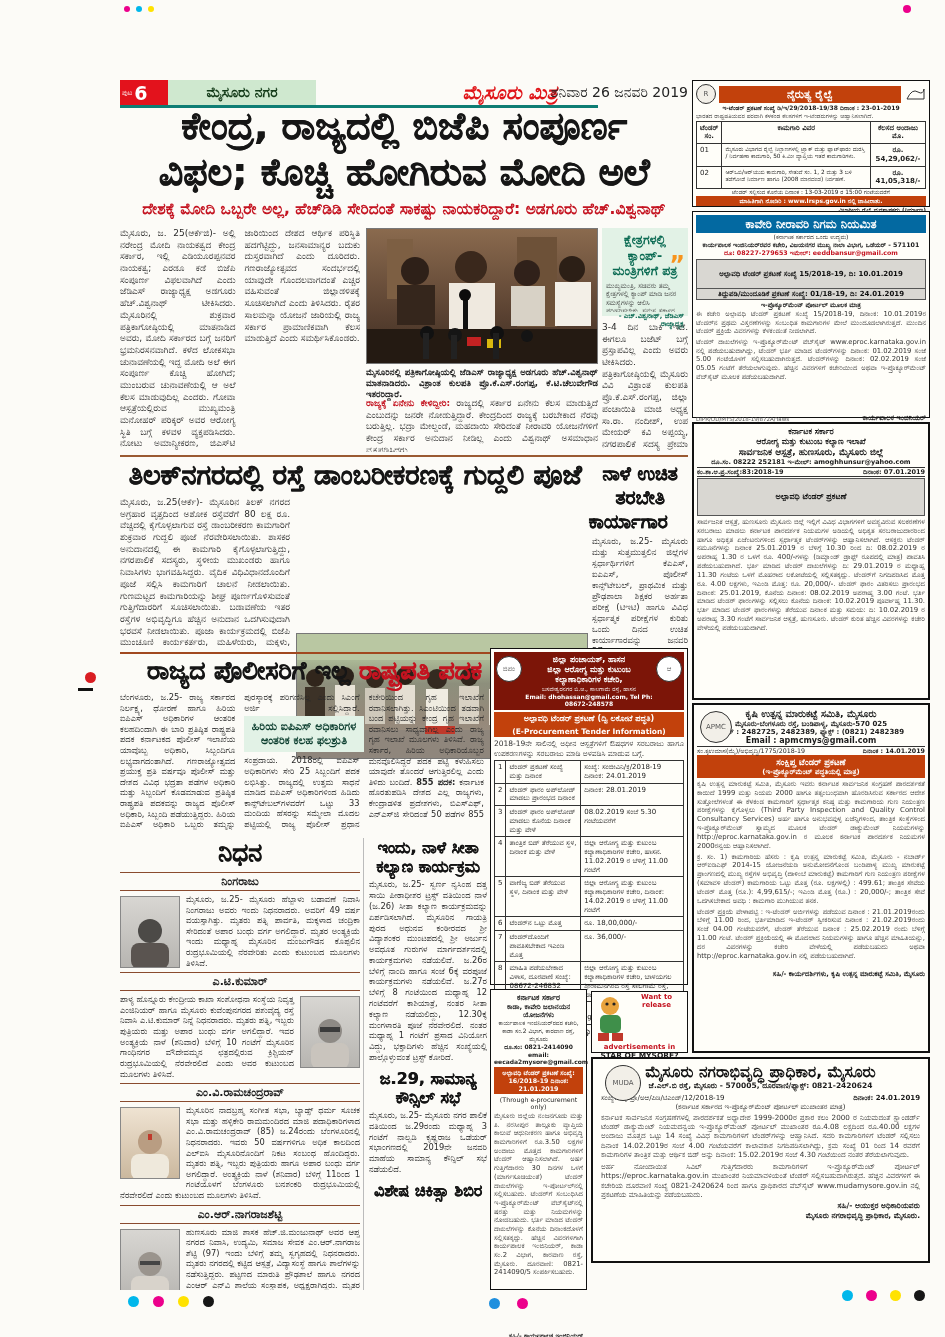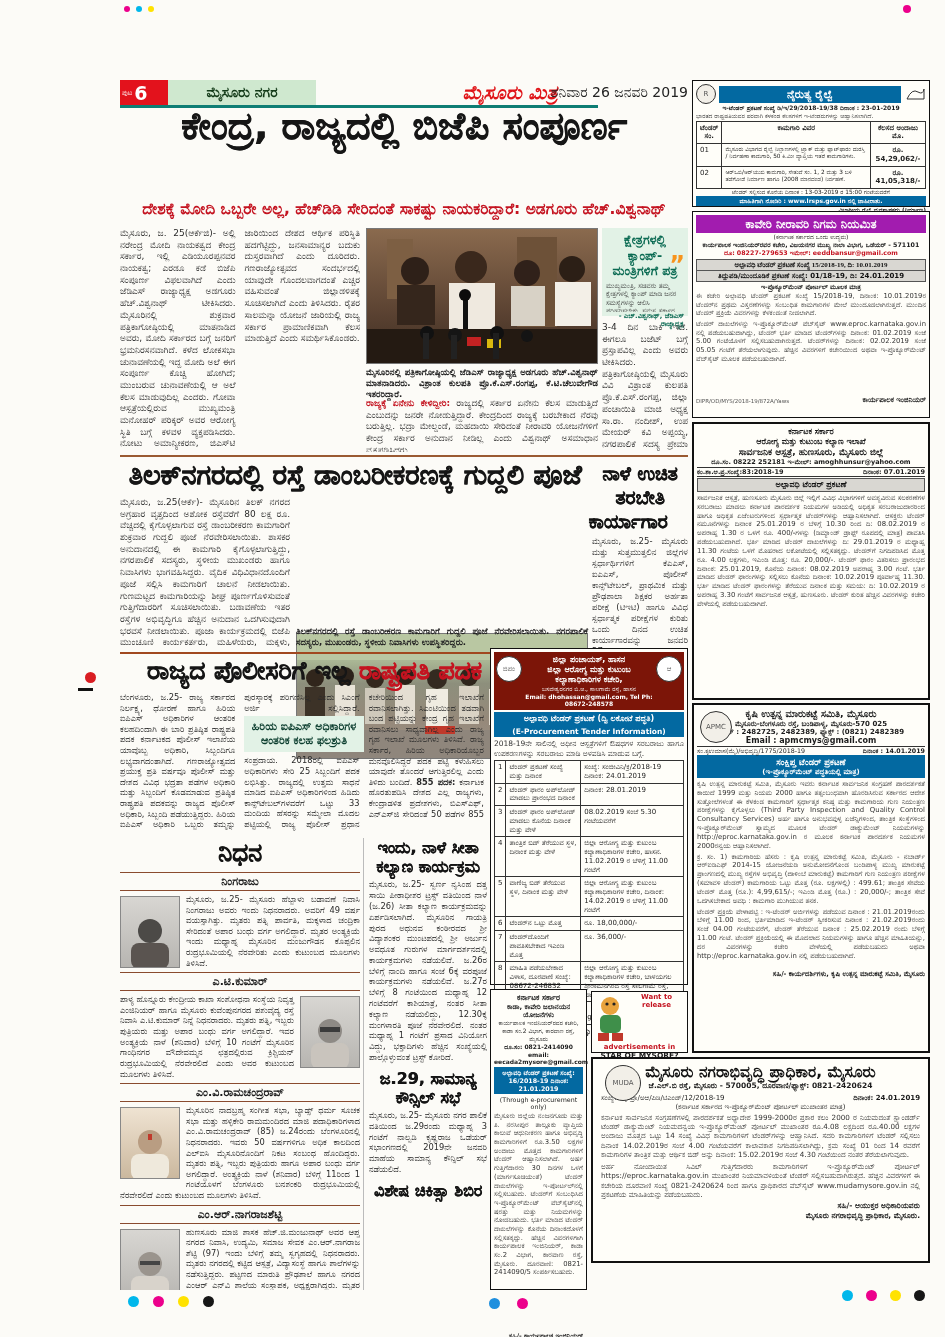--- a/index.html
+++ b/index.html
@@ -9,22 +9,22 @@
   .jt{text-align:justify;text-justify:inter-word;}
   .bt{font-size:9px;line-height:1.3;color:#2a2a2a;overflow:hidden;}
   .tiny{font-size:7.5px;line-height:1.28;color:#333;overflow:hidden;}
   .ctr{text-align:center;}
   .red{color:#c41320;}
   .b{font-weight:bold;}
   .cols2{column-count:2;column-gap:9px;column-fill:auto;}
   .cols3{column-count:3;column-gap:9px;column-fill:auto;}
   .headline{font-weight:800;color:#161616;text-shadow:0.6px 0 #161616;}
   .ad{border:1.6px solid #111;background:#fffef9;box-sizing:border-box;}
-  .adbar-black{background:#0369a1;color:#fff;text-align:center;font-weight:bold;}
-  .adbar-maroon{background:#a21caf;color:#fff;text-align:center;font-weight:bold;}
+  .adbar-black{background:#c2410c;color:#fff;text-align:center;font-weight:bold;}
+  .adbar-maroon{background:#0369a1;color:#fff;text-align:center;font-weight:bold;}
   .graybar{background:#d9d7d2;border:1px solid #555;text-align:center;font-weight:bold;color:#111;}
   .rule{background:#9a5a32;}
   .dot{border-radius:50%;}
   .seal{border:1.4px solid #333;border-radius:50%;background:#f2efe8;display:flex;align-items:center;justify-content:center;font-size:7px;color:#555;}
   table.adtb{border-collapse:collapse;width:100%;}
   table.adtb td,table.adtb th{border:1px solid #333;padding:2px 3px;font-size:7px;line-height:1.25;color:#222;vertical-align:top;}
   .photo{overflow:hidden;position:relative;border:1px solid #777;box-sizing:border-box;}
   .obit-name{border-top:1.2px solid #8a4b2f;border-bottom:1.2px solid #8a4b2f;font-size:11px;font-weight:bold;text-align:center;padding:2px 0;margin:4px 0 3px;}
   .obit-photo{float:left;width:58px;height:70px;margin:2px 6px 2px 0;background:linear-gradient(#d8d6d2,#b7b5b1);border:1px solid #888;position:relative;overflow:hidden;}
   .obit-photo.right{float:right;margin:2px 0 2px 6px;}
@@ -52,20 +52,21 @@
     </div>
     <div class="abs" style="left:48px;top:0;width:148px;height:25px;background:#cfe8cf;display:flex;align-items:center;justify-content:center;">
       <span style="font-size:14px;font-weight:bold;color:#133a18;">ಮೈಸೂರು ನಗರ</span>
     </div>
     <div class="abs" style="left:0;top:25px;width:478px;height:3px;background:#0e7d74;"></div>
     <div class="abs" style="left:280px;top:1px;width:220px;text-align:center;font-size:19px;font-weight:800;color:#e01519;font-style:italic;">ಮೈಸೂರು ಮಿತ್ರ</div>
     <div class="abs" style="left:400px;top:4px;width:168px;text-align:right;font-size:14px;color:#222;">ಶನಿವಾರ 26 ಜನವರಿ 2019</div>
   </div>
 
   <div class="abs headline ctr" style="left:120px;top:106px;width:568px;font-size:38px;line-height:1.1;">ಕೇಂದ್ರ, ರಾಜ್ಯದಲ್ಲಿ ಬಿಜೆಪಿ ಸಂಪೂರ್ಣ</div>
+  <div class="abs headline ctr" style="left:120px;top:152px;width:568px;font-size:38px;line-height:1.1;">ವಿಫಲ; ಕೊಚ್ಚಿ ಹೋಗಿರುವ ಮೋದಿ ಅಲೆ</div>
   <div class="abs ctr b red" style="left:120px;top:200px;width:568px;font-size:15.5px;">ದೇಶಕ್ಕೆ ಮೋದಿ ಒಬ್ಬರೇ ಅಲ್ಲ, ಹೆಚ್‌ಡಿಡಿ ಸೇರಿದಂತೆ ಸಾಕಷ್ಟು ನಾಯಕರಿದ್ದಾರೆ: ಅಡಗೂರು ಹೆಚ್.ವಿಶ್ವನಾಥ್</div>
 
   <div class="abs bt jt cols2" style="left:120px;top:228px;width:240px;height:224px;">ಮೈಸೂರು, ಜ. 25(ಆರ್ಕೆಜಿ)- ಅಲ್ಲಿ ನರೇಂದ್ರ ಮೋದಿ ನಾಯಕತ್ವದ ಕೇಂದ್ರ ಸರ್ಕಾರ, ಇಲ್ಲಿ ಎಡಿಯೂರಪ್ಪನವರ ನಾಯಕತ್ವ; ಎರಡೂ ಕಡೆ ಬಿಜೆಪಿ ಸಂಪೂರ್ಣ ವಿಫಲವಾಗಿದೆ ಎಂದು ಜೆಡಿಎಸ್ ರಾಜ್ಯಾಧ್ಯಕ್ಷ ಅಡಗೂರು ಹೆಚ್.ವಿಶ್ವನಾಥ್ ಟೀಕಿಸಿದರು. ಮೈಸೂರಿನಲ್ಲಿ ಶುಕ್ರವಾರ ಪತ್ರಿಕಾಗೋಷ್ಠಿಯಲ್ಲಿ ಮಾತನಾಡಿದ ಅವರು, ಮೋದಿ ಸರ್ಕಾರದ ಬಗ್ಗೆ ಜನರಿಗೆ ಭ್ರಮನಿರಸನವಾಗಿದೆ. ಕಳೆದ ಲೋಕಸಭಾ ಚುನಾವಣೆಯಲ್ಲಿ ಇದ್ದ ಮೋದಿ ಅಲೆ ಈಗ ಸಂಪೂರ್ಣ ಕೊಚ್ಚಿ ಹೋಗಿದೆ; ಮುಂಬರುವ ಚುನಾವಣೆಯಲ್ಲಿ ಆ ಅಲೆ ಕೆಲಸ ಮಾಡುವುದಿಲ್ಲ ಎಂದರು. ಗೋವಾ ಆಸ್ಪತ್ರೆಯಲ್ಲಿರುವ ಮುಖ್ಯಮಂತ್ರಿ ಮನೋಹರ್ ಪರಿಕ್ಕರ್ ಅವರ ಆರೋಗ್ಯ ಸ್ಥಿತಿ ಬಗ್ಗೆ ಕಳವಳ ವ್ಯಕ್ತಪಡಿಸಿದರು. ನೋಟು ಅಮಾನ್ಯೀಕರಣ, ಜಿಎಸ್‌ಟಿ ಜಾರಿಯಿಂದ ದೇಶದ ಆರ್ಥಿಕ ಪರಿಸ್ಥಿತಿ ಹದಗೆಟ್ಟಿದ್ದು, ಜನಸಾಮಾನ್ಯರ ಬದುಕು ದುಸ್ತರವಾಗಿದೆ ಎಂದು ದೂರಿದರು. ಗಣರಾಜ್ಯೋತ್ಸವದ ಸಂದರ್ಭದಲ್ಲಿ ಯಾವುದೇ ಗೊಂದಲವಾಗದಂತೆ ಎಚ್ಚರ ವಹಿಸುವಂತೆ ಜಿಲ್ಲಾಡಳಿತಕ್ಕೆ ಸೂಚಿಸಲಾಗಿದೆ ಎಂದು ತಿಳಿಸಿದರು. ರೈತರ ಸಾಲಮನ್ನಾ ಯೋಜನೆ ಜಾರಿಯಲ್ಲಿ ರಾಜ್ಯ ಸರ್ಕಾರ ಪ್ರಾಮಾಣಿಕವಾಗಿ ಕೆಲಸ ಮಾಡುತ್ತಿದೆ ಎಂದು ಸಮರ್ಥಿಸಿಕೊಂಡರು.</div>
 
   <div class="abs photo" style="left:366px;top:228px;width:232px;height:136px;background:linear-gradient(#8a6a4e,#5d4433 60%,#3c2c21);">
     <svg width="232" height="136">
       <rect x="150" y="8" width="40" height="90" fill="#6d5138"></rect>
       <rect x="20" y="10" width="26" height="60" fill="#7d5f43"></rect>
       <circle cx="48" cy="42" r="14" fill="#2e2018"></circle>
         <rect x="30" y="56" width="38" height="40" fill="#35261c"></rect>
@@ -129,21 +130,20 @@
       <circle cx="202" cy="46" r="9" fill="#31261c"></circle>
         <rect x="192" y="55" width="20" height="36" fill="#e7e1d5"></rect>
       <circle cx="236" cy="42" r="10" fill="#3a2d21"></circle>
         <rect x="224" y="52" width="24" height="42" fill="#e8842a"></rect>
       <circle cx="272" cy="45" r="9" fill="#2c221a"></circle>
         <rect x="262" y="54" width="20" height="38" fill="#d7d0c2"></rect>
       <rect x="0" y="96" width="292" height="30" fill="#8f867c"></rect>
       <rect x="128" y="92" width="30" height="8" fill="#c0392b"></rect>
     </svg>
   </div>
-  <div class="abs b jt" style="left:296px;top:626px;width:292px;height:24px;font-size:8.5px;line-height:1.3;color:#222;">ತಿಲಕ್‌ನಗರದಲ್ಲಿ ರಸ್ತೆ ಡಾಂಬರೀಕರಣ ಕಾಮಗಾರಿಗೆ ಗುದ್ದಲಿ ಪೂಜೆ ನೆರವೇರಿಸಲಾಯಿತು. ನಗರಪಾಲಿಕೆ ಸದಸ್ಯರು, ಮುಖಂಡರು, ಸ್ಥಳೀಯ ನಿವಾಸಿಗಳು ಉಪಸ್ಥಿತರಿದ್ದರು.</div>
 
   <div class="abs midhead" style="left:592px;top:462px;width:96px;font-size:19px;">ನಾಳೆ ಉಚಿತ</div>
   <div class="abs midhead" style="left:592px;top:486px;width:96px;font-size:19px;">ತರಬೇತಿ</div>
   <div class="abs midhead" style="left:580px;top:510px;width:96px;font-size:19px;">ಕಾರ್ಯಾಗಾರ</div>
   <div class="abs bt jt" style="left:592px;top:536px;width:96px;height:114px;font-size:8.5px;">ಮೈಸೂರು, ಜ.25- ಮೈಸೂರು ಮತ್ತು ಸುತ್ತಮುತ್ತಲಿನ ಜಿಲ್ಲೆಗಳ ಸ್ಪರ್ಧಾರ್ಥಿಗಳಿಗೆ ಕೆಎಎಸ್, ಐಎಎಸ್, ಪೊಲೀಸ್ ಕಾನ್ಸ್‌ಟೇಬಲ್, ಪ್ರಾಥಮಿಕ ಮತ್ತು ಪ್ರೌಢಶಾಲಾ ಶಿಕ್ಷಕರ ಅರ್ಹತಾ ಪರೀಕ್ಷೆ (ಟಿಇಟಿ) ಹಾಗೂ ವಿವಿಧ ಸ್ಪರ್ಧಾತ್ಮಕ ಪರೀಕ್ಷೆಗಳ ಕುರಿತು ಒಂದು ದಿನದ ಉಚಿತ ಕಾರ್ಯಾಗಾರವನ್ನು ಜನವರಿ 27ರಂದು ಜಿ.ಕೆ. ಮೈದಾನದಲ್ಲಿ ಏರ್ಪಡಿಸಲಾಗಿದೆ. ಮೈಸೂರು ಮೆಡಿಕಲ್ ಕಾಲೇಜಿನ ಅಸೋಸಿಯೇಷನ್ ಸಭಾ ಭವನದಲ್ಲಿ ಹಮ್ಮಿಕೊಳ್ಳಲಾಗಿದೆ. ಹೆಚ್ಚಿನ ಮಾಹಿತಿಗೆ ದೂ. 080-23507859 ಅಥವಾ ಮೊ. 984541956 ಸಂಪರ್ಕಿಸಬಹುದು.</div>
 
   <div class="abs rule" style="left:120px;top:652px;width:468px;height:2px;background:#a1481f;"></div>
 
   <div class="abs headline ctr" style="left:120px;top:657px;width:440px;font-size:25px;line-height:1.1;">
     <span>ರಾಜ್ಯದ ಪೊಲೀಸರಿಗೆ ಇಲ್ಲ </span><span class="red" style="text-shadow:0.6px 0 #c41320;">ರಾಷ್ಟ್ರಪತಿ ಪದಕ ಭಾಗ್ಯ</span>
@@ -363,41 +363,41 @@
       <span style="font-size:5.5px;color:#555;">PUB/335/AAAA/PRB/SWR/2018-19</span>
       <span style="text-align:right;font-size:6px;"><span class="b">ವಿಭಾಗೀಯ ರೈಲ್ವೆ ವ್ಯವಸ್ಥಾಪಕರು (ನಿರ್ಮಾಣ)</span><br><span>ನೈರುತ್ಯ ರೈಲ್ವೆ, ಮೈಸೂರು</span></span>
     </div>
   </div>
 
   <div class="abs ad" style="left:692px;top:211px;width:238px;height:207px;padding:3px;">
     <div class="adbar-maroon" style="font-size:11.5px;padding:2px 0;">ಕಾವೇರಿ ನೀರಾವರಿ ನಿಗಮ ನಿಯಮಿತ</div>
     <div class="ctr" style="font-size:6px;">(ಕರ್ನಾಟಕ ಸರ್ಕಾರದ ಒಂದು ಉದ್ಯಮ)</div>
     <div class="ctr b" style="font-size:6.3px;">ಕಾರ್ಯಪಾಲಕ ಇಂಜಿನಿಯರ್‌ರವರ ಕಚೇರಿ, ವಿಜಯನಗರ ಮುಖ್ಯ ನಾಲಾ ವಿಭಾಗ, ಒಡೆಯರ್ - 571101</div>
     <div class="ctr" style="font-size:6.3px;"><span class="red b">ದೂ: 08227-279653   ಇಮೇಲ್: eeddbansur@gmail.com</span></div>
-    <div class="graybar" style="font-size:7px;padding:1px 0;margin-top:2px;font-family:Liberation Serif, serif;">ಅಲ್ಪಾವಧಿ ಟೆಂಡರ್ ಪ್ರಕಟಣೆ ಸಂಖ್ಯೆ 15/2018-19, ದಿ: 10.01.2019</div>
+    <div class="graybar" style="font-size:7px;padding:10px 0;margin-top:2px;">ಅಲ್ಪಾವಧಿ ಟೆಂಡರ್ ಪ್ರಕಟಣೆ ಸಂಖ್ಯೆ 15/2018-19, ದಿ: 10.01.2019</div>
     <div class="graybar" style="font-size:7px;padding:1px 0;border-top:none;">ತಿದ್ದುಪಡಿ/ಮುಂದೂಡಿಕೆ ಪ್ರಕಟಣೆ ಸಂಖ್ಯೆ: 01/18-19, ದಿ: 24.01.2019</div>
     <div class="ctr b" style="font-size:6.3px;margin:1px 0;">ಇ-ಪ್ರೊಕ್ಯೂರ್‌ಮೆಂಟ್ ಪೋರ್ಟಲ್ ಮೂಲಕ ಮಾತ್ರ</div>
     <div class="tiny jt" style="font-size:6.8px;">ಈ ಕಚೇರಿ ಅಲ್ಪಾವಧಿ ಟೆಂಡರ್ ಪ್ರಕಟಣೆ ಸಂಖ್ಯೆ 15/2018-19, ದಿನಾಂಕ: 10.01.2019ರ ಟೆಂಡರ್‌ನ ಪ್ರಥಮ ವಿಸ್ತರಣೆಗಳನ್ನು ಸಂಬಂಧಿತ ಕಾಮಗಾರಿಗಳ ಮೇಲೆ ಮುಂದೂಡಲಾಗಿರುತ್ತದೆ. ಮುಂದಿನ ಟೆಂಡರ್ ಪ್ರಕ್ರಿಯೆ ವಿವರಗಳನ್ನು ಕೆಳಕಂಡಂತೆ ನೀಡಲಾಗಿದೆ.</div>
     <div class="tiny jt" style="font-size:6.8px;margin-top:2px;height:74px;">ಟೆಂಡರ್ ದಾಖಲೆಗಳನ್ನು ಇ-ಪ್ರೊಕ್ಯೂರ್‌ಮೆಂಟ್ ವೆಬ್‌ಸೈಟ್ www.eproc.karnataka.gov.in ನಲ್ಲಿ ಪಡೆಯಬಹುದಾಗಿದ್ದು, ಟೆಂಡರ್ ಭರ್ತಿ ಮಾಡಿದ ಟೆಂಡರ್‌ಗಳನ್ನು ದಿನಾಂಕ: 01.02.2019 ಸಂಜೆ 5.00 ಗಂಟೆಯೊಳಗೆ ಸಲ್ಲಿಸಬಹುದಾಗಿರುತ್ತದೆ. ಟೆಂಡರ್‌ಗಳನ್ನು ದಿನಾಂಕ: 02.02.2019 ಸಂಜೆ 05.05 ಗಂಟೆಗೆ ತೆರೆಯಲಾಗುವುದು. ಹೆಚ್ಚಿನ ವಿವರಗಳಿಗೆ ಕಚೇರಿಯಿಂದ ಅಥವಾ ಇ-ಪ್ರೊಕ್ಯೂರ್‌ಮೆಂಟ್ ವೆಬ್‌ಸೈಟ್ ಮೂಲಕ ಪಡೆಯಬಹುದಾಗಿದೆ.</div>
     <div style="display:flex;justify-content:space-between;align-items:flex-end;margin-top:2px;">
       <span style="font-size:5.5px;color:#555;">DIPR/OD/MYS/2018-19/872A/Yaws</span>
       <span class="b" style="font-size:7px;">ಕಾರ್ಯಪಾಲಕ ಇಂಜಿನಿಯರ್</span>
     </div>
   </div>
 
   <div class="abs ad" style="left:692px;top:422px;width:238px;height:278px;padding:3px;border-width:2px;">
     <div class="ctr b" style="font-size:8px;">ಕರ್ನಾಟಕ ಸರ್ಕಾರ</div>
     <div class="ctr b" style="font-size:8px;">ಆರೋಗ್ಯ ಮತ್ತು ಕುಟುಂಬ ಕಲ್ಯಾಣ ಇಲಾಖೆ</div>
     <div class="ctr b" style="font-size:9px;">ಸಾರ್ವಜನಿಕ ಆಸ್ಪತ್ರೆ, ಹುಣಸೂರು, ಮೈಸೂರು ಜಿಲ್ಲೆ</div>
     <div class="ctr b" style="font-size:6.5px;">ದೂ.ಸಂ. 08222 252181  ಇ-ಮೇಲ್: amoghhunsur@yahoo.com</div>
     <div style="display:flex;justify-content:space-between;border-top:1px solid #333;border-bottom:1px solid #333;margin:1px 0;">
       <span style="font-size:6.5px;font-weight:bold;">ಕಂ.ಶಾ.ಆ.ಪ್ರ.ಸಂಖ್ಯೆ:83:2018-19</span>
       <span style="font-size:6.5px;font-weight:bold;">ದಿನಾಂಕ: 07.01.2019</span>
     </div>
-    <div class="graybar" style="font-size:8px;padding:1px 0;">ಅಲ್ಪಾವಧಿ ಟೆಂಡರ್ ಪ್ರಕಟಣೆ</div>
+    <div class="graybar" style="font-size:8px;padding:13px 0;">ಅಲ್ಪಾವಧಿ ಟೆಂಡರ್ ಪ್ರಕಟಣೆ</div>
     <div class="tiny jt" style="font-size:6.9px;margin-top:2px;height:216px;">ಸಾರ್ವಜನಿಕ ಆಸ್ಪತ್ರೆ, ಹುಣಸೂರು ಮೈಸೂರು ಜಿಲ್ಲೆ ಇಲ್ಲಿಗೆ ವಿವಿಧ ವಿಭಾಗಗಳಿಗೆ ಅವಶ್ಯವಿರುವ ಸಲಕರಣೆಗಳ ಸರಬರಾಜು ಮಾಡಲು ಕರ್ನಾಟಕ ಪಾರದರ್ಶಕ ನಿಯಮಗಳ ಅಡಿಯಲ್ಲಿ ಅಧಿಕೃತ ಸರಬರಾಜುದಾರರಿಂದ ಹಾಗೂ ಅಧಿಕೃತ ಏಜೆಂಟರುಗಳಿಂದ ಸ್ಪರ್ಧಾತ್ಮಕ ಟೆಂಡರ್‌ಗಳನ್ನು ಆಹ್ವಾನಿಸಲಾಗಿದೆ. ಆಸಕ್ತರು ಟೆಂಡರ್ ನಮೂನೆಗಳನ್ನು ದಿನಾಂಕ 25.01.2019 ರ ಬೆಳಿಗ್ಗೆ 10.30 ರಿಂದ ದಿ: 08.02.2019 ರ ಅಪರಾಹ್ನ 1.30 ರ ಒಳಗೆ ರೂ. 400/-ಗಳನ್ನು (ಡಿಮ್ಯಾಂಡ್ ಡ್ರಾಫ್ಟ್ ರೂಪದಲ್ಲಿ ಮಾತ್ರ) ಪಾವತಿಸಿ ಪಡೆಯಬಹುದಾಗಿದೆ. ಭರ್ತಿ ಮಾಡಿದ ಟೆಂಡರ್ ದಾಖಲೆಗಳನ್ನು ದಿ: 29.01.2019 ರ ಮಧ್ಯಾಹ್ನ 11.30 ಗಂಟೆಯ ಒಳಗೆ ಮೊಹರಾದ ಲಕೋಟೆಯಲ್ಲಿ ಸಲ್ಲಿಸತಕ್ಕದ್ದು. ಟೆಂಡರ್‌ಗೆ ನಿಗದಿಪಡಿಸಿದ ಮೊತ್ತ ರೂ. 4.00 ಲಕ್ಷಗಳು, ಇಎಂಡಿ ಮೊತ್ತ: ರೂ. 20,000/-. ಟೆಂಡರ್ ಫಾರಂ ವಿತರಿಸಲು ಪ್ರಾರಂಭದ ದಿನಾಂಕ: 25.01.2019, ಕೊನೆಯ ದಿನಾಂಕ: 08.02.2019 ಅಪರಾಹ್ನ 3.00 ಗಂಟೆ. ಭರ್ತಿ ಮಾಡಿದ ಟೆಂಡರ್ ಫಾರಂಗಳನ್ನು ಸಲ್ಲಿಸಲು ಕೊನೆಯ ದಿನಾಂಕ: 10.02.2019 ಪೂರ್ವಾಹ್ನ 11.30. ಭರ್ತಿ ಮಾಡಿದ ಟೆಂಡರ್ ಫಾರಂಗಳನ್ನು ತೆರೆಯುವ ದಿನಾಂಕ ಮತ್ತು ಸಮಯ: ದಿ: 10.02.2019 ರ ಅಪರಾಹ್ನ 3.30 ಗಂಟೆಗೆ ಸಾರ್ವಜನಿಕ ಆಸ್ಪತ್ರೆ, ಹುಣಸೂರು. ಟೆಂಡರ್ ಕುರಿತ ಹೆಚ್ಚಿನ ವಿವರಗಳನ್ನು ಕಚೇರಿ ವೇಳೆಯಲ್ಲಿ ಪಡೆಯಬಹುದಾಗಿದೆ.</div>
     <div class="b" style="font-size:6.8px;text-align:right;">ಸಹಿ/- ಆಡಳಿತ ವೈದ್ಯಾಧಿಕಾರಿ, ದಿ: ಶ್ರೀ ಡಿ. ದೇವರಾಜ ಅರಸು ಸಾರ್ವಜನಿಕ ಆಸ್ಪತ್ರೆ, ಹುಣಸೂರು-571105, ಮೈಸೂರು ಜಿಲ್ಲೆ</div>
     <div style="font-size:5.5px;color:#555;">DIPR/OD/MYS/MCA/951</div>
   </div>
 
   <div class="abs ad" style="left:692px;top:703px;width:238px;height:350px;padding:3px;border-width:2px;">
     <div class="seal" style="position:absolute;left:6px;top:6px;width:30px;height:30px;">APMC</div>
     <div class="ctr b" style="font-size:9.5px;">ಕೃಷಿ ಉತ್ಪನ್ನ ಮಾರುಕಟ್ಟೆ ಸಮಿತಿ, ಮೈಸೂರು</div>
     <div class="ctr" style="font-size:7px;font-weight:bold;">ಮೈಸೂರು-ಬೆಂಗಳೂರು ರಸ್ತೆ, ಬಂಡಿಪಾಳ್ಯ, ಮೈಸೂರು-570 025</div>
     <div class="ctr" style="font-size:7px;font-weight:bold;">ಫೋನ್ : 2482725, 2482389, ಫ್ಯಾಕ್ಸ್ : (0821) 2482389</div>

